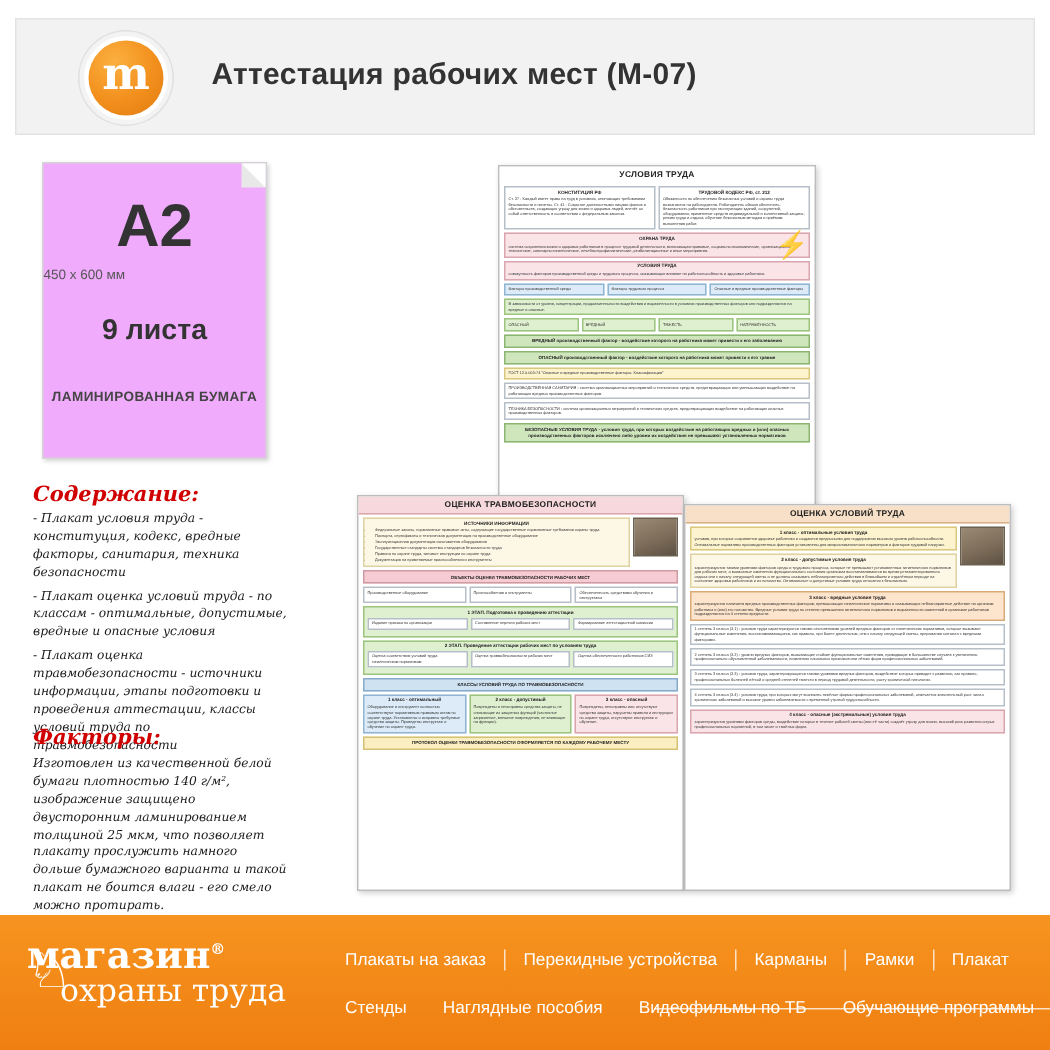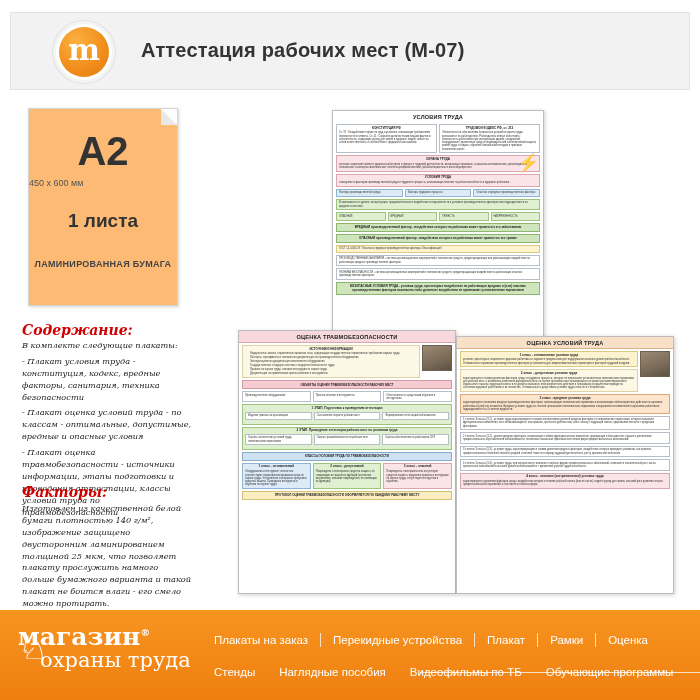--- a/index.html
+++ b/index.html
@@ -50,21 +50,21 @@
     font-size: 20px; font-weight: bold;
     color: #333333;
     letter-spacing: 0.2px;
   }
 
   
   .sheet {
     position: absolute;
     left: 28px; top: 108px;
     width: 150px; height: 198px;
-    background: #fdba74;
+    background: #f0abfc;
     border: 1px solid #d4d4d4;
     box-shadow: 1px 1px 3px rgba(0,0,0,0.18);
   }
   .sheet::after {
     content: "";
     position: absolute;
     right: 0; top: 0;
     border-width: 0 16px 16px 0;
     border-style: solid;
     border-color: #e8e8e8 #ffffff;
@@ -218,21 +218,21 @@
   }
   .fl-reg { font-size: 10px; vertical-align: super; }
   .fl-mark {
     position: absolute; left: 0; top: 6px;
     width: 30px; height: 46px;
     color: #ffffff; font-size: 34px; line-height: 1;
     text-align: center;
   }
   .footer-links {
     position: absolute;
-    left: 202px; top: 16px;
+    left: 218px; top: 16px;
     width: 468px;
     color: #ffffff;
   }
   .fr {
     display: flex; align-items: center;
     height: 28px;
   }
   .fr .lnk {
     font-size: 11.5px;
     padding: 0 12px;
@@ -254,27 +254,26 @@
   <div class="header">
     <div class="logo-wrap">
       <div class="logo-inner">m</div>
     </div>
     <div class="header-title">Аттестация рабочих мест (М-07)</div>
   </div>
 
   <div class="sheet">
     <div class="a2">A2</div>
     <div class="dims">450 х 600 мм</div>
-    <div class="pages">1 листа</div>
+    <div class="pages">9 листа</div>
     <div class="lam">ЛАМИНИРОВАННАЯ БУМАГА</div>
   </div>
 
   <div class="sec-title" id="content-title">Содержание:</div>
   <div class="sec-body" id="content-body">
-    <p>В комплекте следующие плакаты:</p>
     <p>- Плакат условия труда - конституция, кодекс, вредные факторы, санитария, техника безопасности</p>
     <p>- Плакат оценка условий труда - по классам - оптимальные, допустимые, вредные и опасные условия</p>
     <p>- Плакат оценка травмобезопасности - источники информации, этапы подготовки и проведения аттестации, классы условий труда по травмобезопасности</p>
   </div>
 
   <div class="sec-title" id="material-title">Факторы:</div>
   <div class="sec-body" id="material-body">
     <p>Изготовлен из качественной белой бумаги плотностью 140 г/м², изображение защищено двусторонним ламинированием толщиной 25 мкм, что позволяет плакату прослужить намного дольше бумажного варианта и такой плакат не боится влаги - его смело можно протирать.</p>
   </div>
 
@@ -422,25 +421,25 @@
       </div>
       <div class="fl-line2">охраны труда</div>
     </div>
 
     <div class="footer-links">
       <div class="fr">
         <span class="lnk">Плакаты на заказ</span>
         <span class="sep"></span>
         <span class="lnk">Перекидные устройства</span>
         <span class="sep"></span>
+        <span class="lnk">Карманы</span>
+        <span class="sep"></span>
+        <span class="lnk">Рамки</span>
+        <span class="sep"></span>
         <span class="lnk">Плакат</span>
-        <span class="sep"></span>
-        <span class="lnk">Рамки</span>
-        <span class="sep"></span>
-        <span class="lnk">Оценка</span>
       </div>
       <div class="footer-rule"></div>
       <div class="fr" style="margin-top:4px">
         <span class="lnk">Стенды</span>
         <span class="sep"></span>
         <span class="lnk">Наглядные пособия</span>
         <span class="sep"></span>
         <span class="lnk">Видеофильмы по ТБ</span>
         <span class="sep"></span>
         <span class="lnk">Обучающие программы</span>

